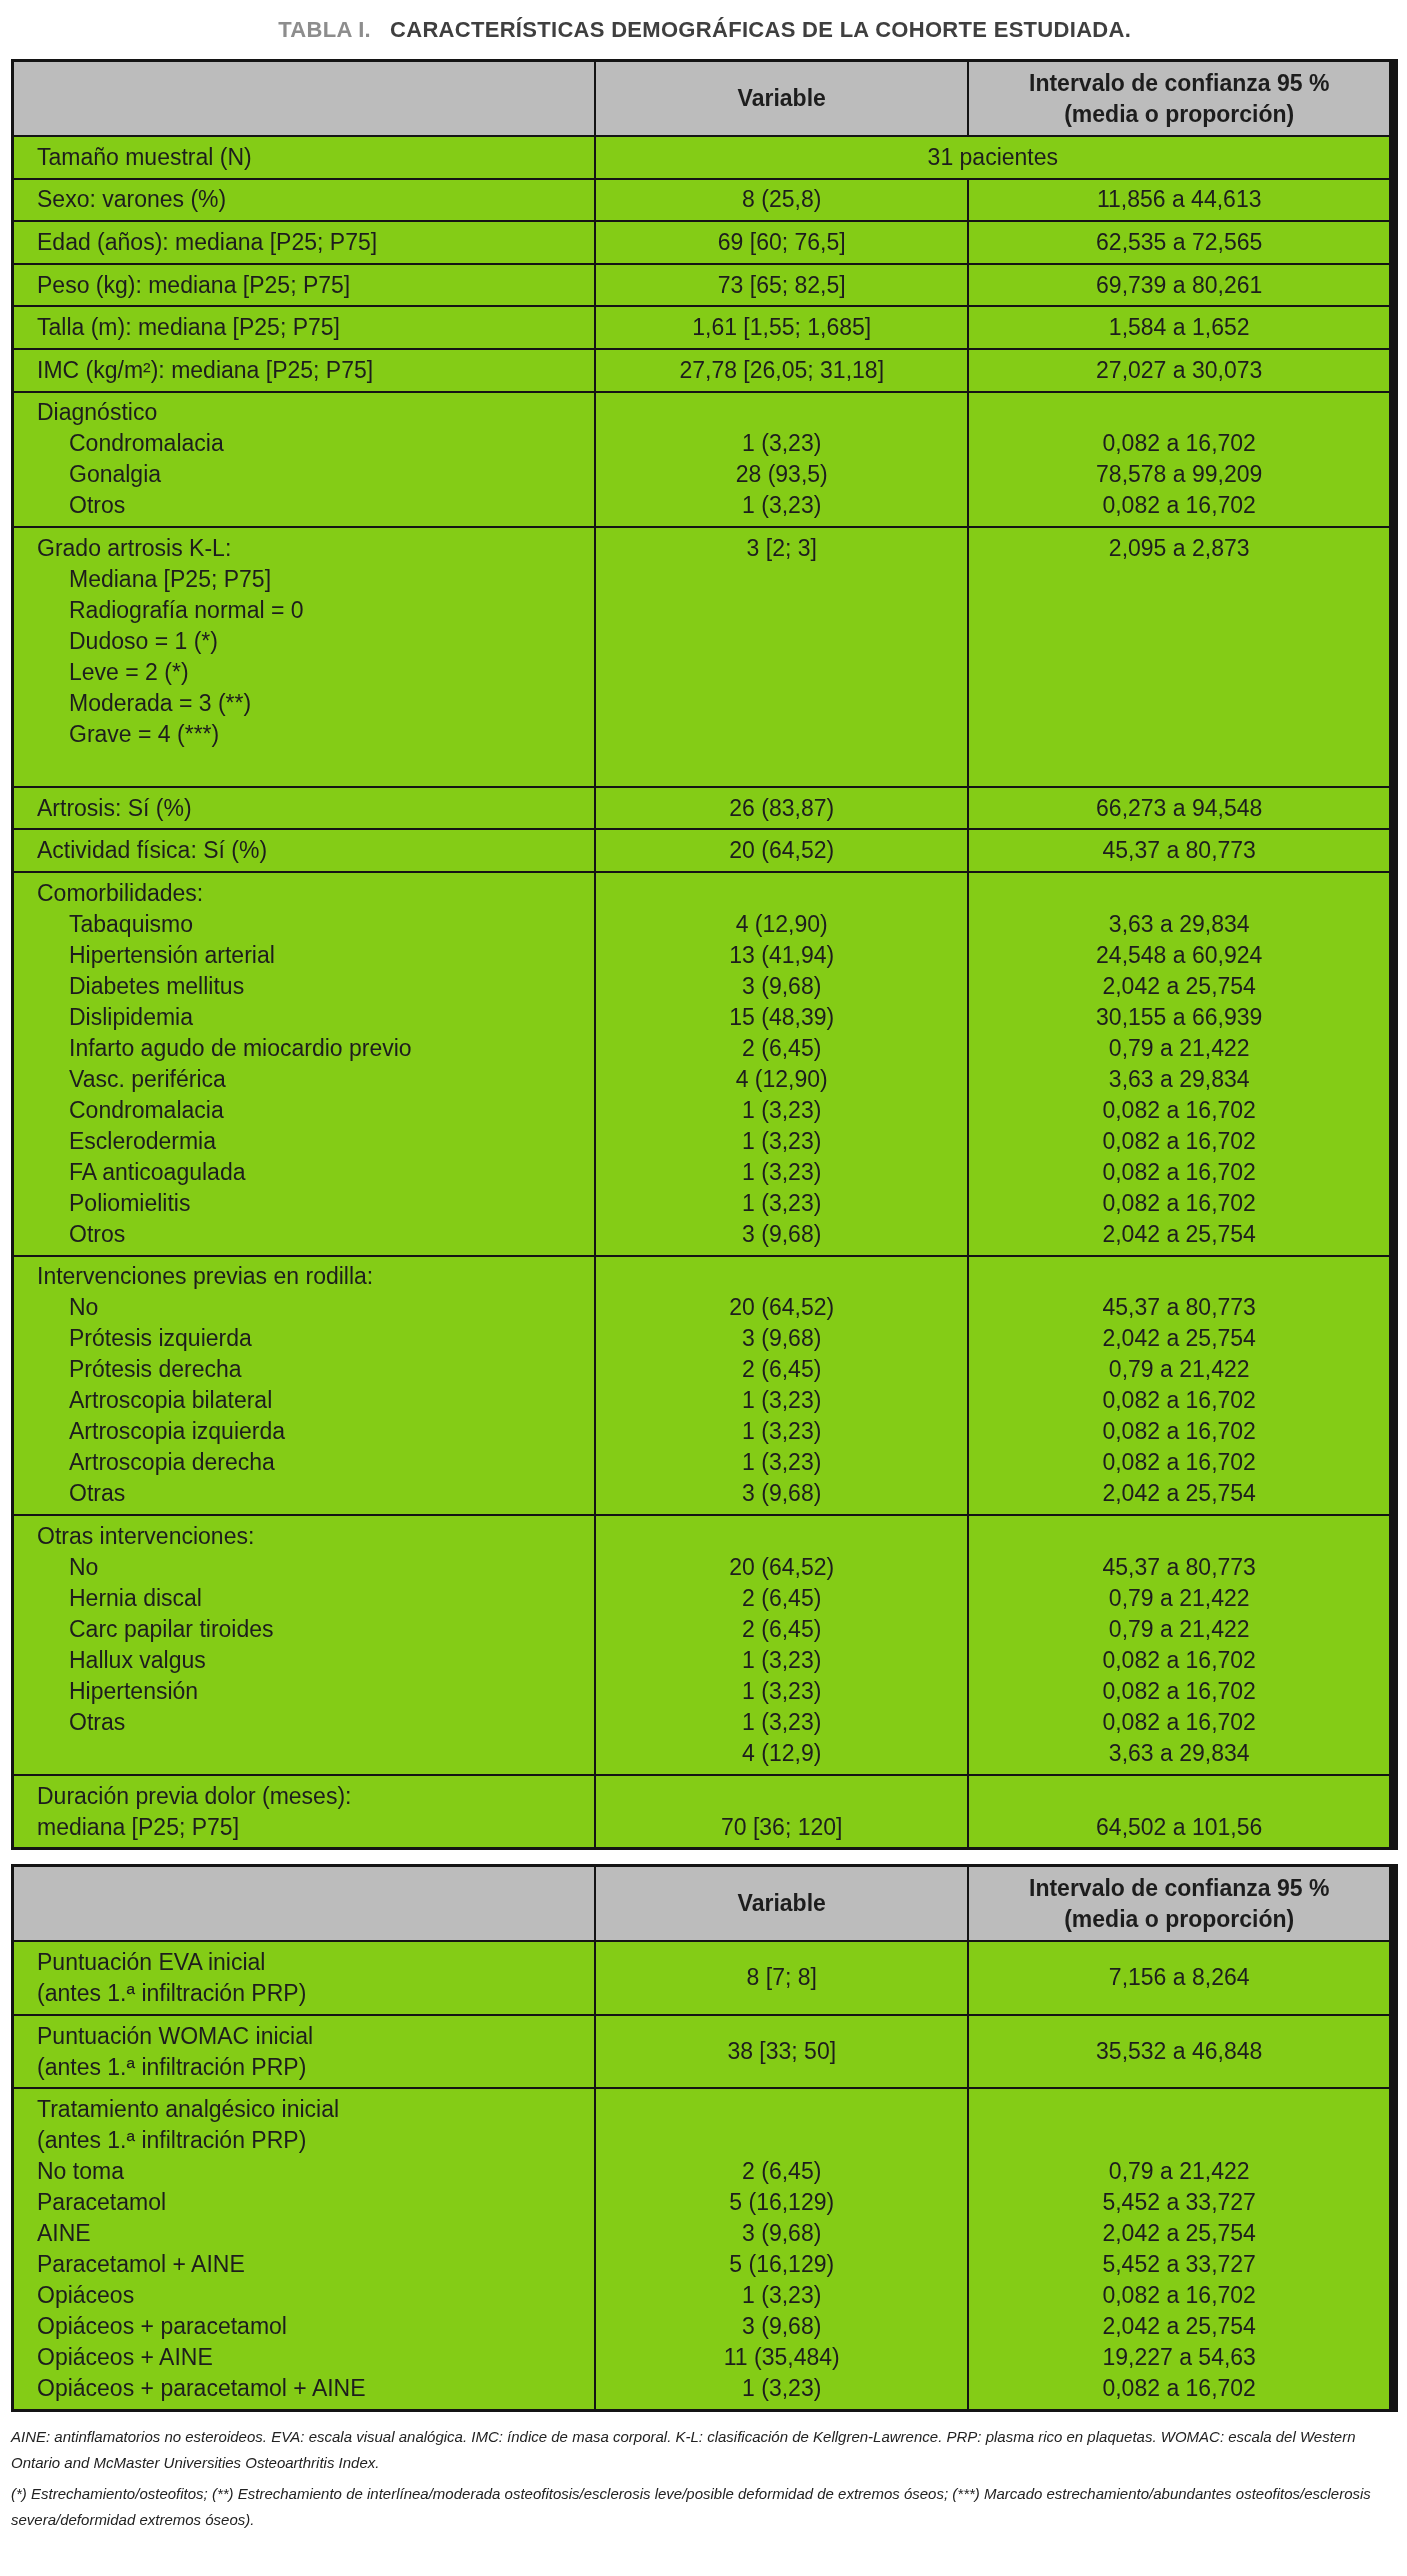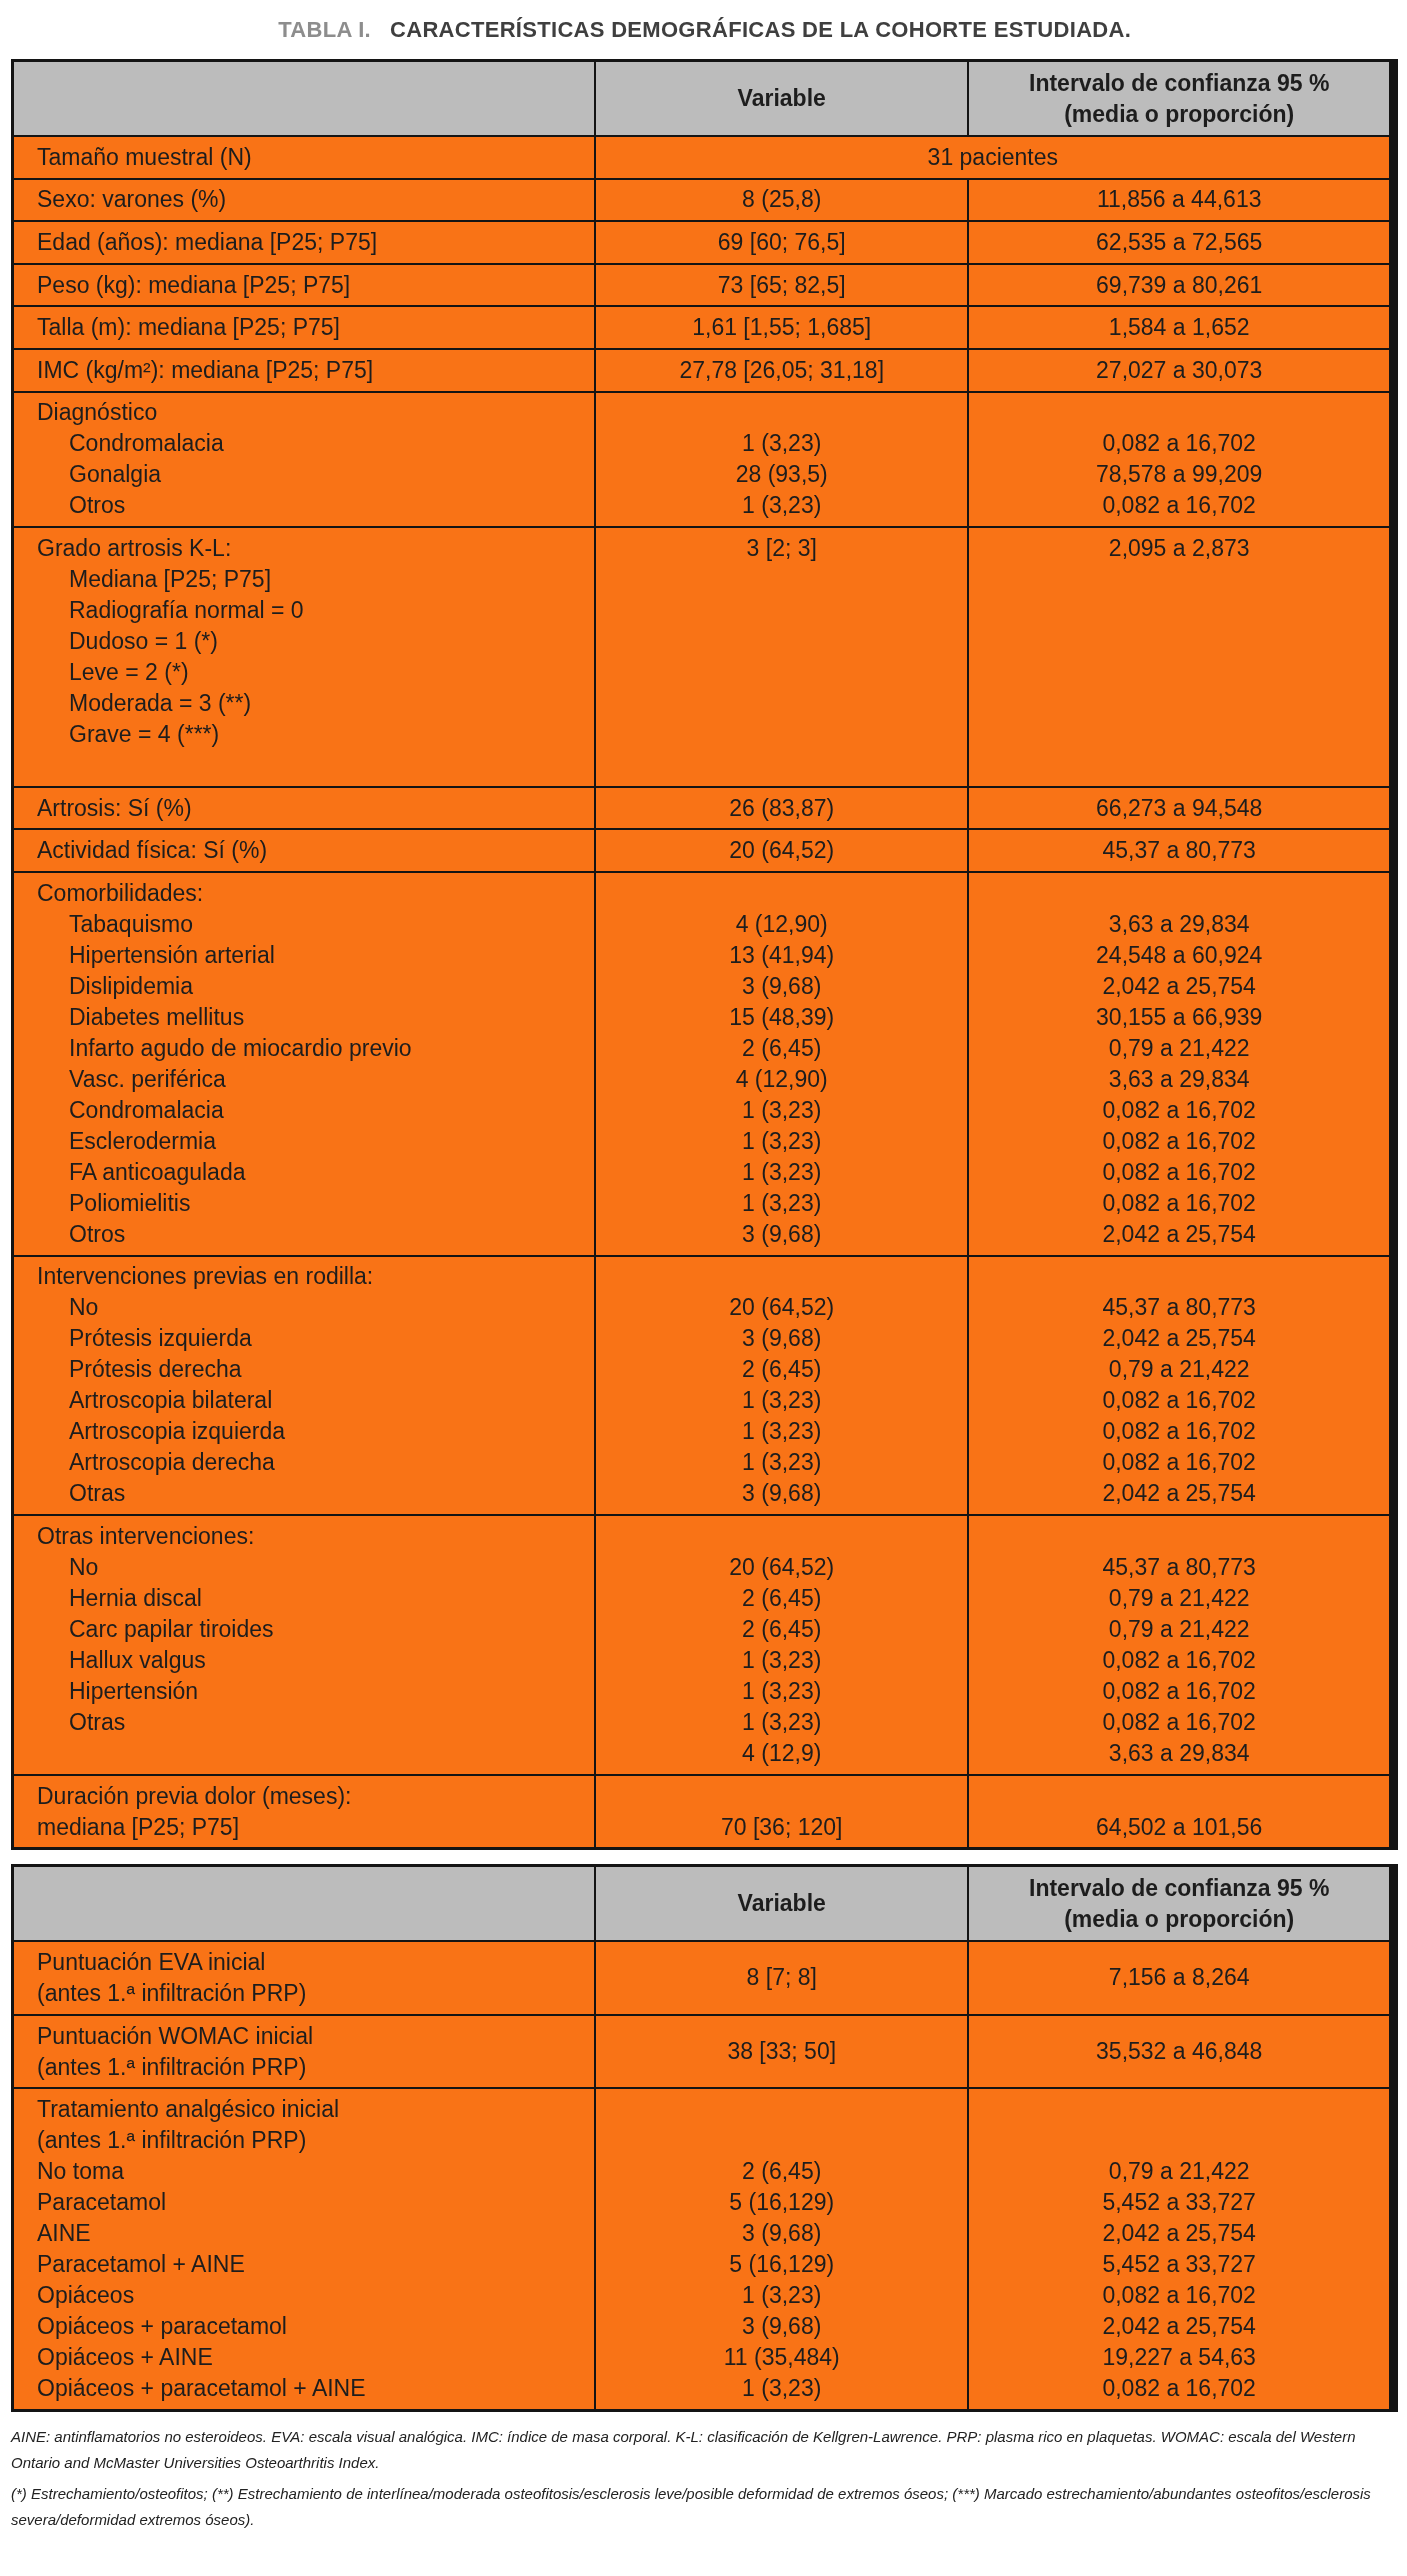--- a/index.html
+++ b/index.html
@@ -16,21 +16,21 @@
     font-size: 22px;
     font-weight: bold;
     letter-spacing: 0.3px;
     margin: 5.5px 0 16.5px 0;
     color: var(--title-text, #3f3f3f);
   }
   .page-title .tlabel { color: var(--title-label, #8d8d8d); margin-right: 19px; }
   .dtable {
     border: 3.4px solid var(--border, #141414);
     border-right: 9.7px solid var(--border, #141414);
-    background: #f97316;
+    background: #84cc16;
   }
   .dtable + .dtable { margin-top: 13.8px; }
   .trow { display: flex; align-items: stretch; }
   .theader {
     background: var(--header-bg, #bcbcbc);
     font-weight: bold;
   }
   .tbody .trow { border-top: 2.8px solid var(--border, #141414); }
   .cell { padding: 4.8px 6.9px; }
   .cell + .cell { border-left: 2.8px solid var(--border, #141414); }
@@ -196,22 +196,22 @@
         </div>
         <div class="cell c3">
           <div class="line">45,37 a 80,773</div>
         </div>
       </div>
       <div class="trow">
         <div class="cell c1">
           <div class="line">Comorbilidades:</div>
           <div class="line ind">Tabaquismo</div>
           <div class="line ind">Hipertensión arterial</div>
+          <div class="line ind">Diabetes mellitus</div>
           <div class="line ind">Dislipidemia</div>
-          <div class="line ind">Diabetes mellitus</div>
           <div class="line ind">Infarto agudo de miocardio previo</div>
           <div class="line ind">Vasc. periférica</div>
           <div class="line ind">Condromalacia</div>
           <div class="line ind">Esclerodermia</div>
           <div class="line ind">FA anticoagulada</div>
           <div class="line ind">Poliomielitis</div>
           <div class="line ind">Otros</div>
         </div>
         <div class="cell c2">
           <div class="line"></div>

